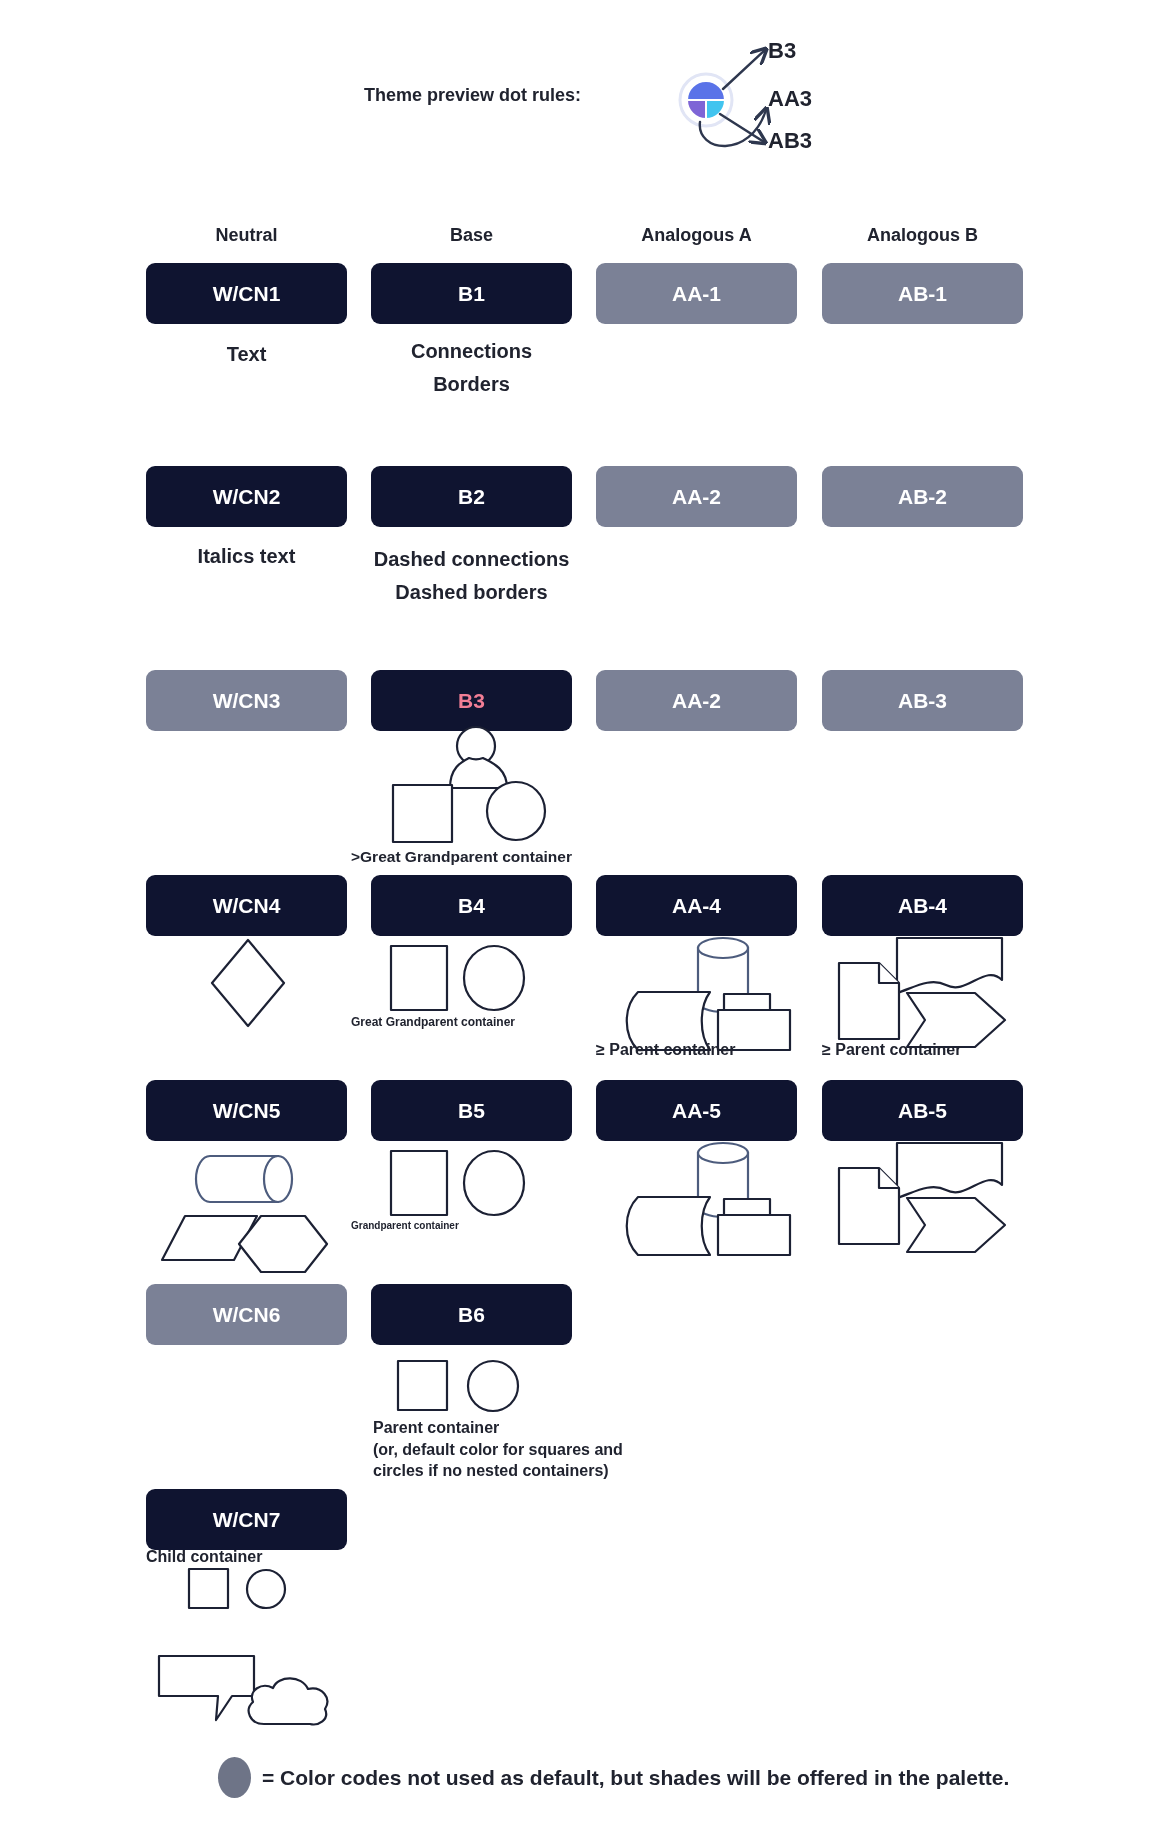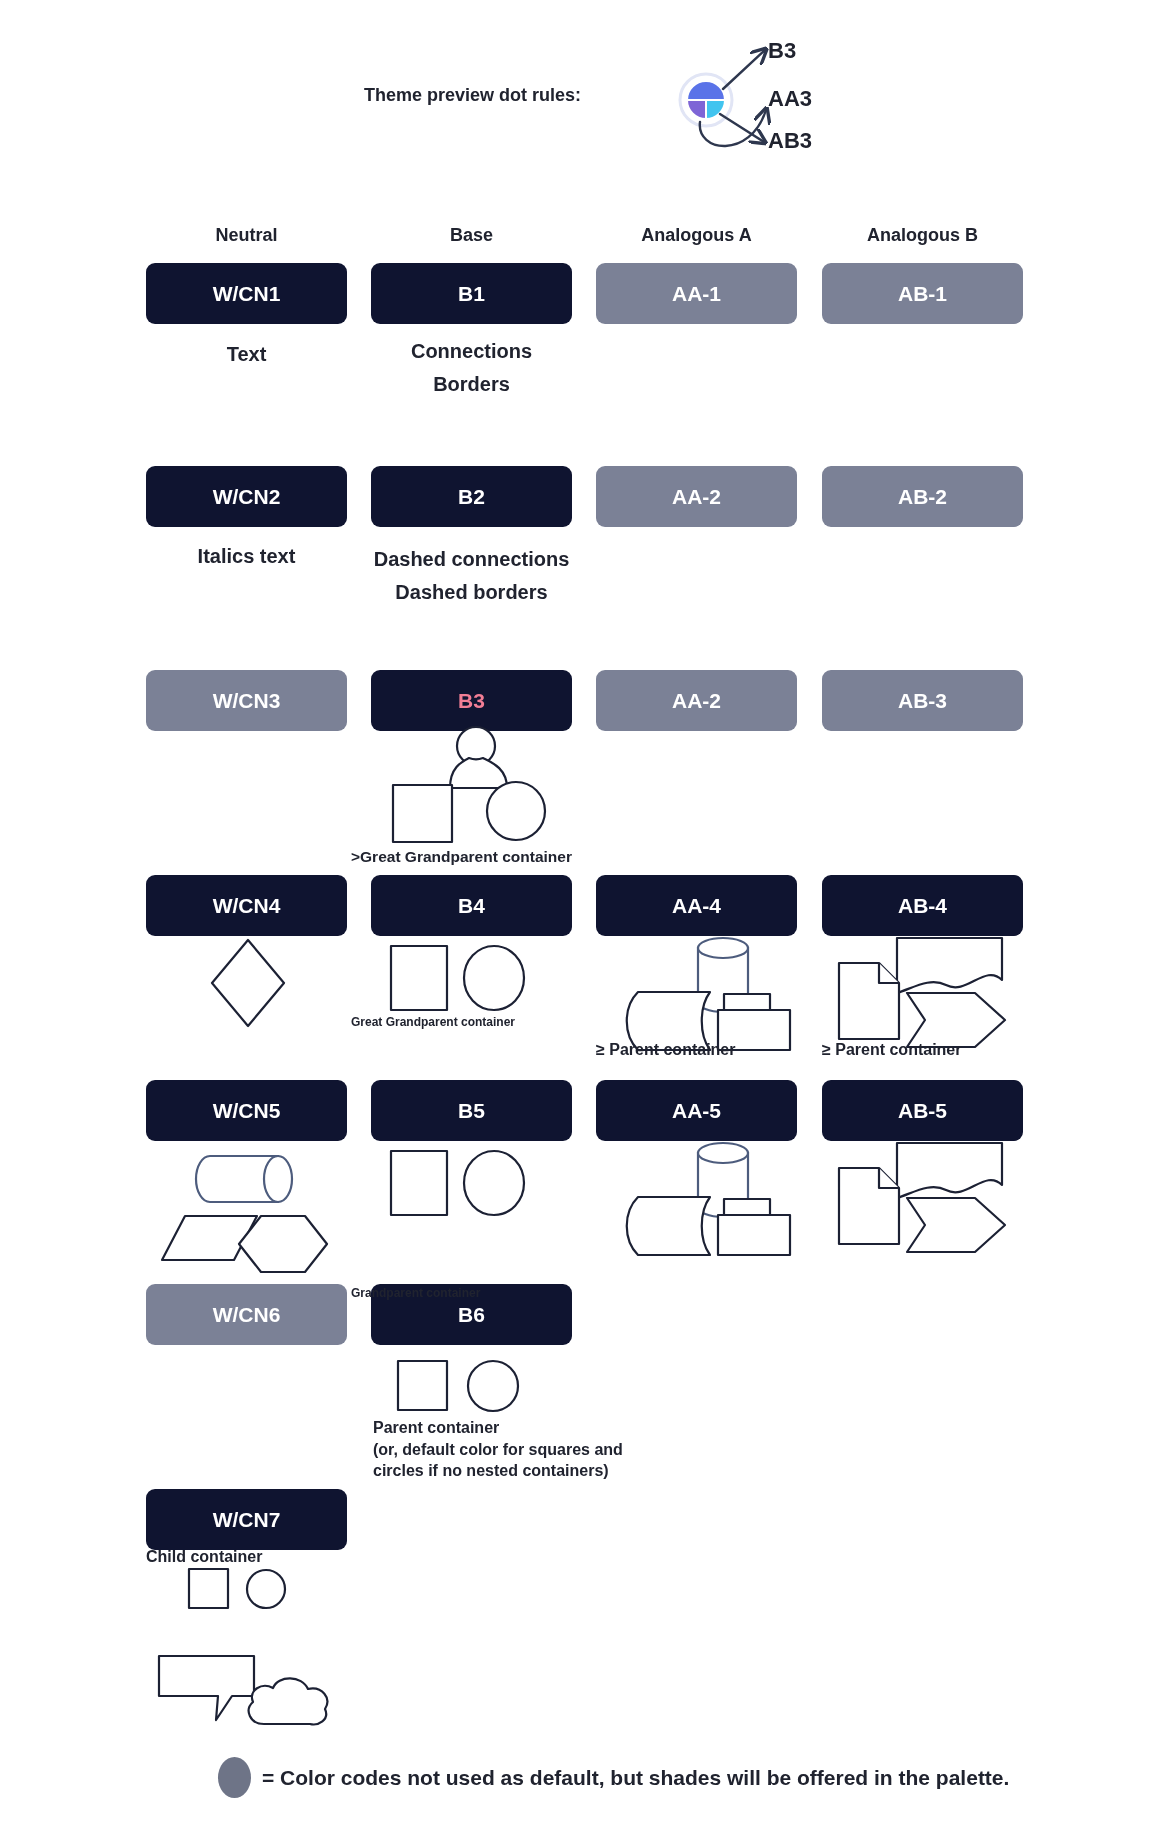--- a/index.html
+++ b/index.html
@@ -190,21 +190,21 @@
     <path class="slate" d="M120,8 L52,8 A14,23 0 0 0 52,54 L120,54 Z"></path>
     <ellipse class="slate" cx="120" cy="31" rx="14" ry="23"></ellipse>
     <polygon class="ink" points="4,112 27,68 99,68 76,112"></polygon>
     <polygon class="ink" points="103,68 147,68 169,96 147,124 103,124 81,96"></polygon>
   </svg>
 
   <svg class="shape-svg" style="left:388px;top:1148px" width="140" height="70" viewBox="0 0 140 70">
     <rect class="ink" x="3" y="3" width="56" height="64"></rect>
     <ellipse class="ink" cx="106" cy="35" rx="30" ry="32"></ellipse>
   </svg>
-  <div class="caption" style="left:351px;top:1284px;font-size:12px">Grandparent container</div>
+  <div class="caption" style="left:351px;top:1216px;font-size:10px">Grandparent container</div>
 
   <svg class="shape-svg" style="left:620px;top:1135px" width="175" height="125" viewBox="0 0 175 125">
     <path class="slate" d="M78,18 L128,18 L128,72 A25,10 0 0 1 78,72 Z"></path>
     <ellipse class="slate" cx="103" cy="18" rx="25" ry="10"></ellipse>
     <path class="ink" d="M18,62 L90,62 C79,77 79,105 90,120 L18,120 C3,105 3,77 18,62 Z"></path>
     <rect class="ink" x="104" y="64" width="46" height="17"></rect>
     <rect class="ink" x="98" y="80" width="72" height="40"></rect>
   </svg>
 
   <svg class="shape-svg" style="left:835px;top:1140px" width="175" height="115" viewBox="0 0 175 115">

